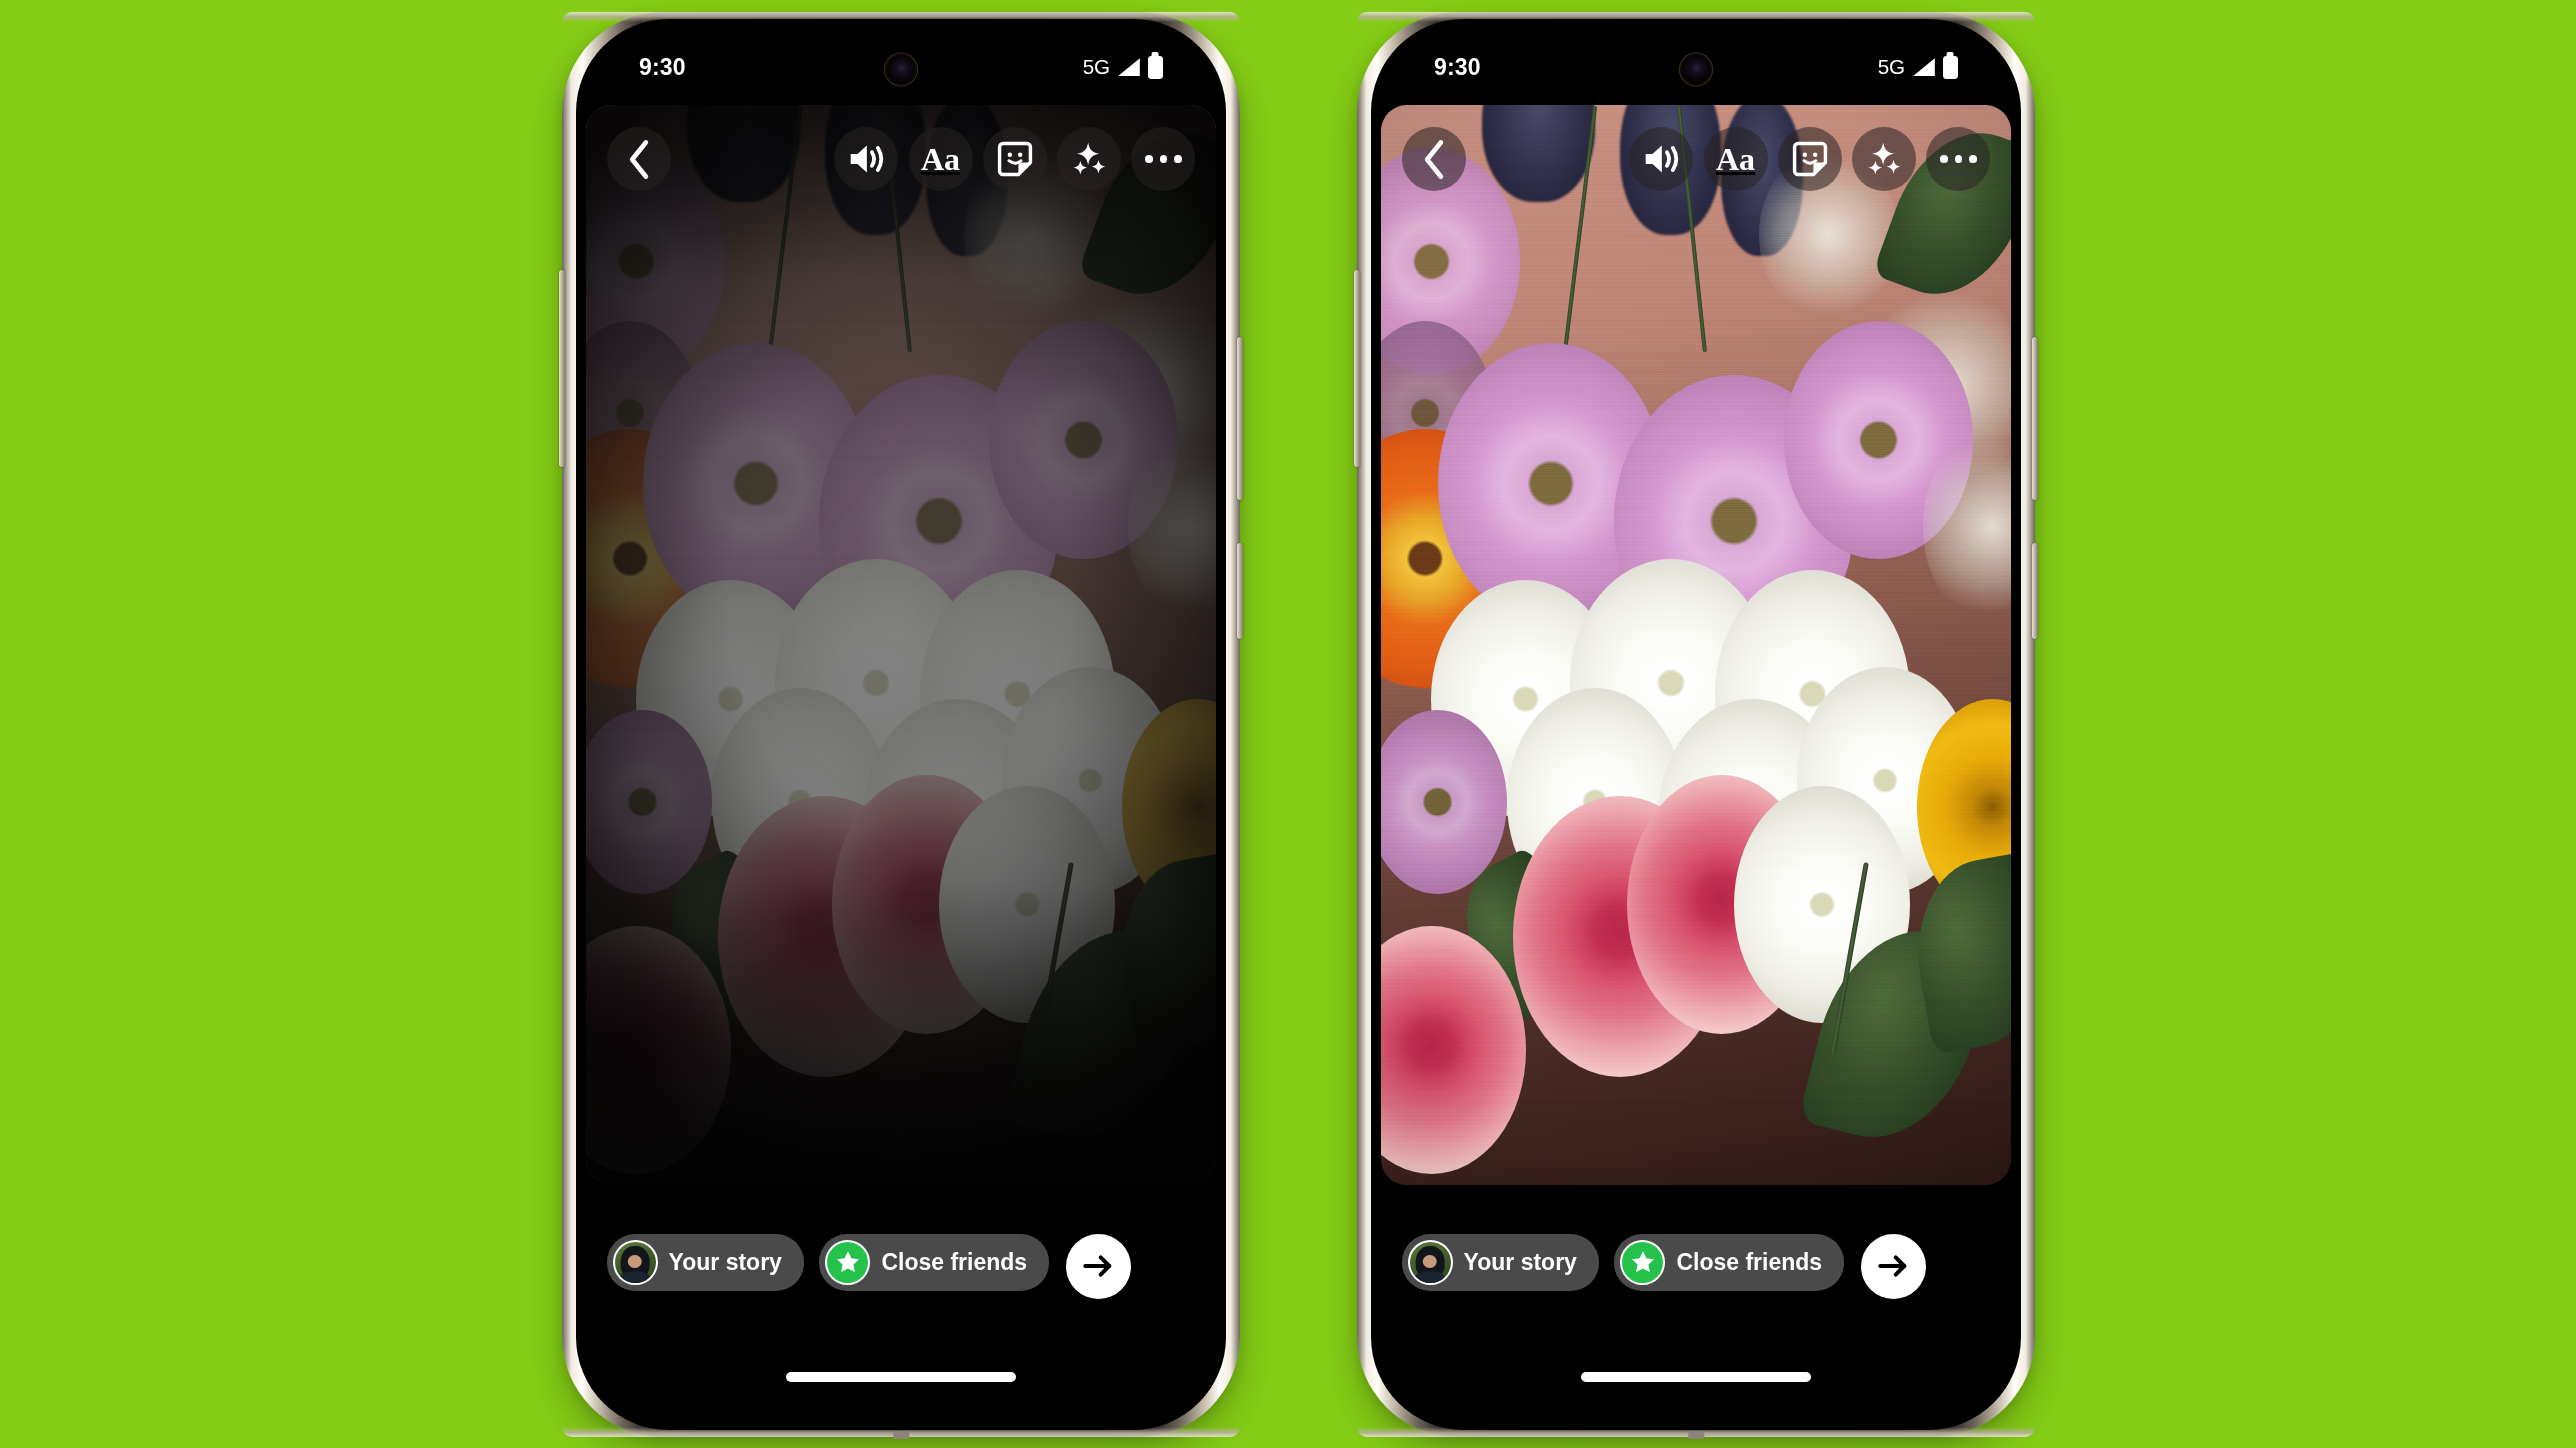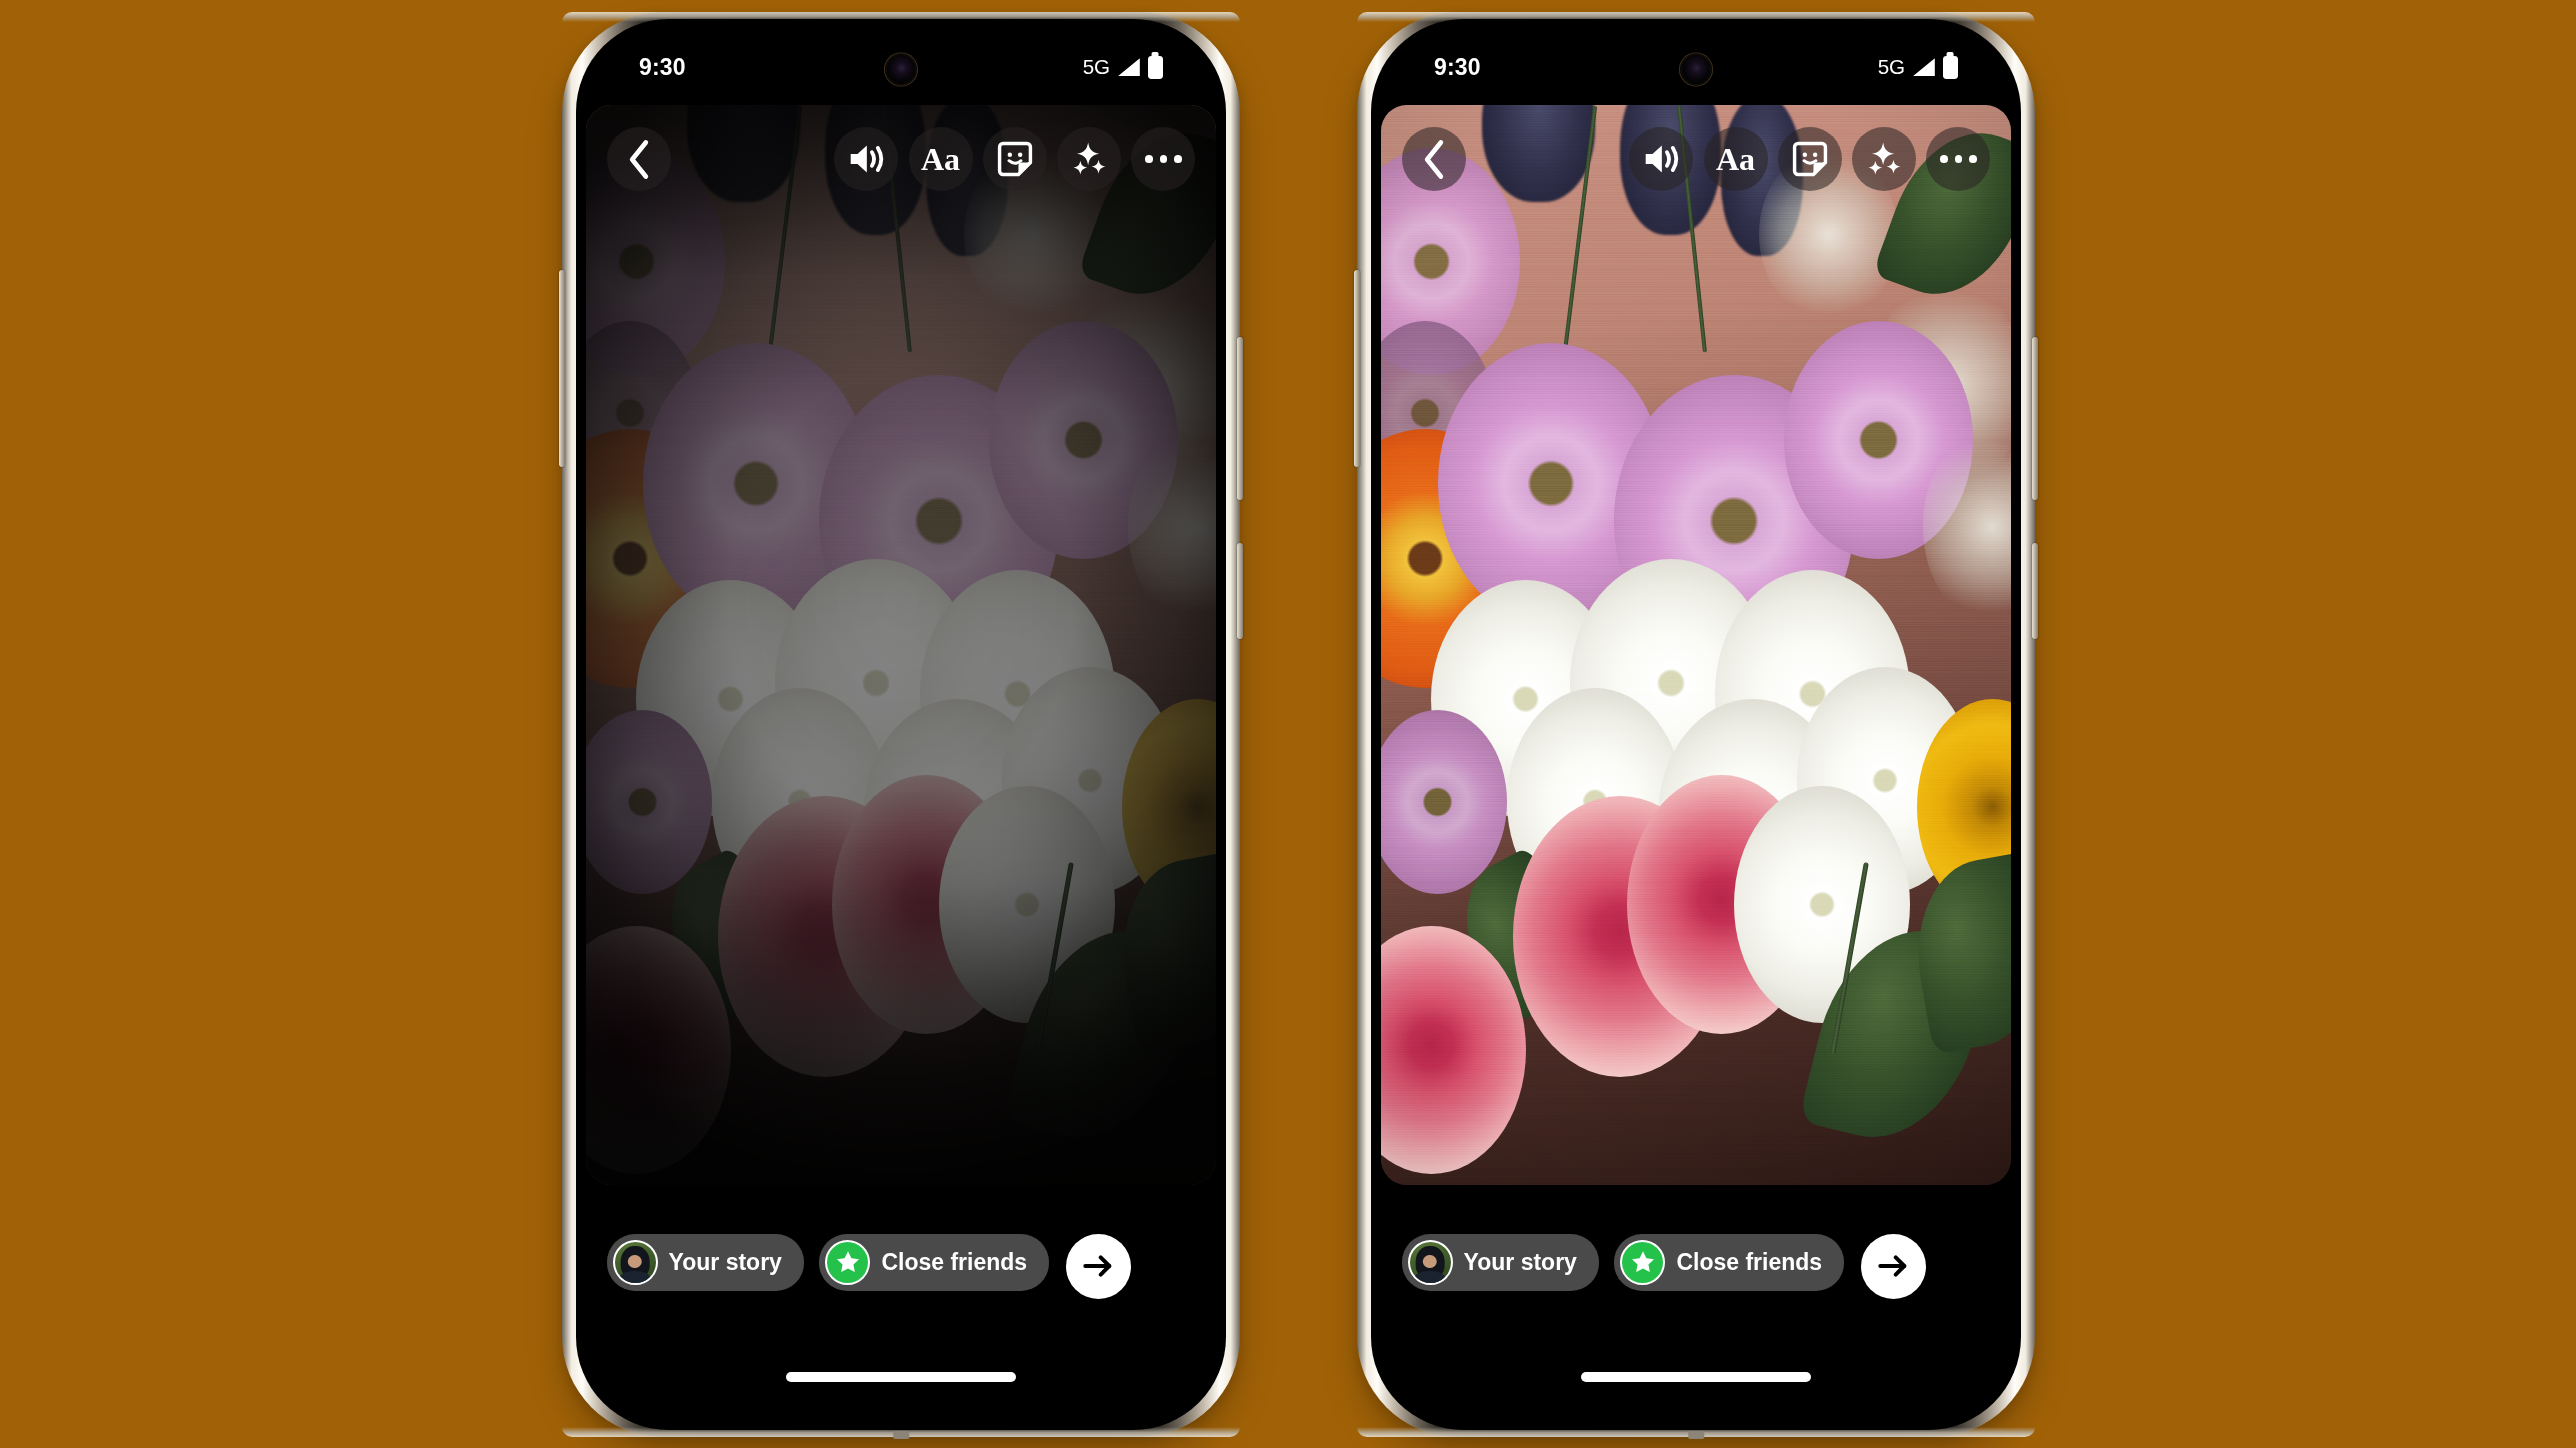--- a/index.html
+++ b/index.html
@@ -5,21 +5,21 @@
   * { margin:0; padding:0; box-sizing:border-box; }
   html, body {
     width:2576px; height:1449px;
     background:#ffffff;
     font-family:"Liberation Sans", sans-serif;
     overflow:hidden;
   }
   .stage {
     position:relative;
     width:2576px; height:1449px;
-    background:#a16207;
+    background:#84cc16;
   }
 
   
   .phone {
     position:absolute;
     width:678px;
     height:1425px;
     top:12px;
     border-radius:101px;
     
@@ -289,21 +289,21 @@
   }
   .tb-spacer { flex:1; }
   .tb-btn {
     width:64px; height:64px; border-radius:50%;
     background:rgba(40,34,34,0.55);
     display:flex; align-items:center; justify-content:center;
     flex:0 0 auto;
     border:none; cursor:pointer;
     padding:0;
   }
-  .tb-group { display:flex; align-items:flex-start; gap:10.3px; }
+  .tb-group { display:flex; align-items:flex-start; gap:10.3px;text-decoration:underline; }
   .tb-btn svg { display:block; }
   .aa-label {
     color:#fff; font-size:32px; font-weight:600;
     font-family:"Liberation Serif", serif;
     line-height:1;
   }
   .dots { display:flex; gap:6.9px; }
   .dots i { width:7.7px; height:7.7px; background:#fff; border-radius:50%; display:block; }
 
   

